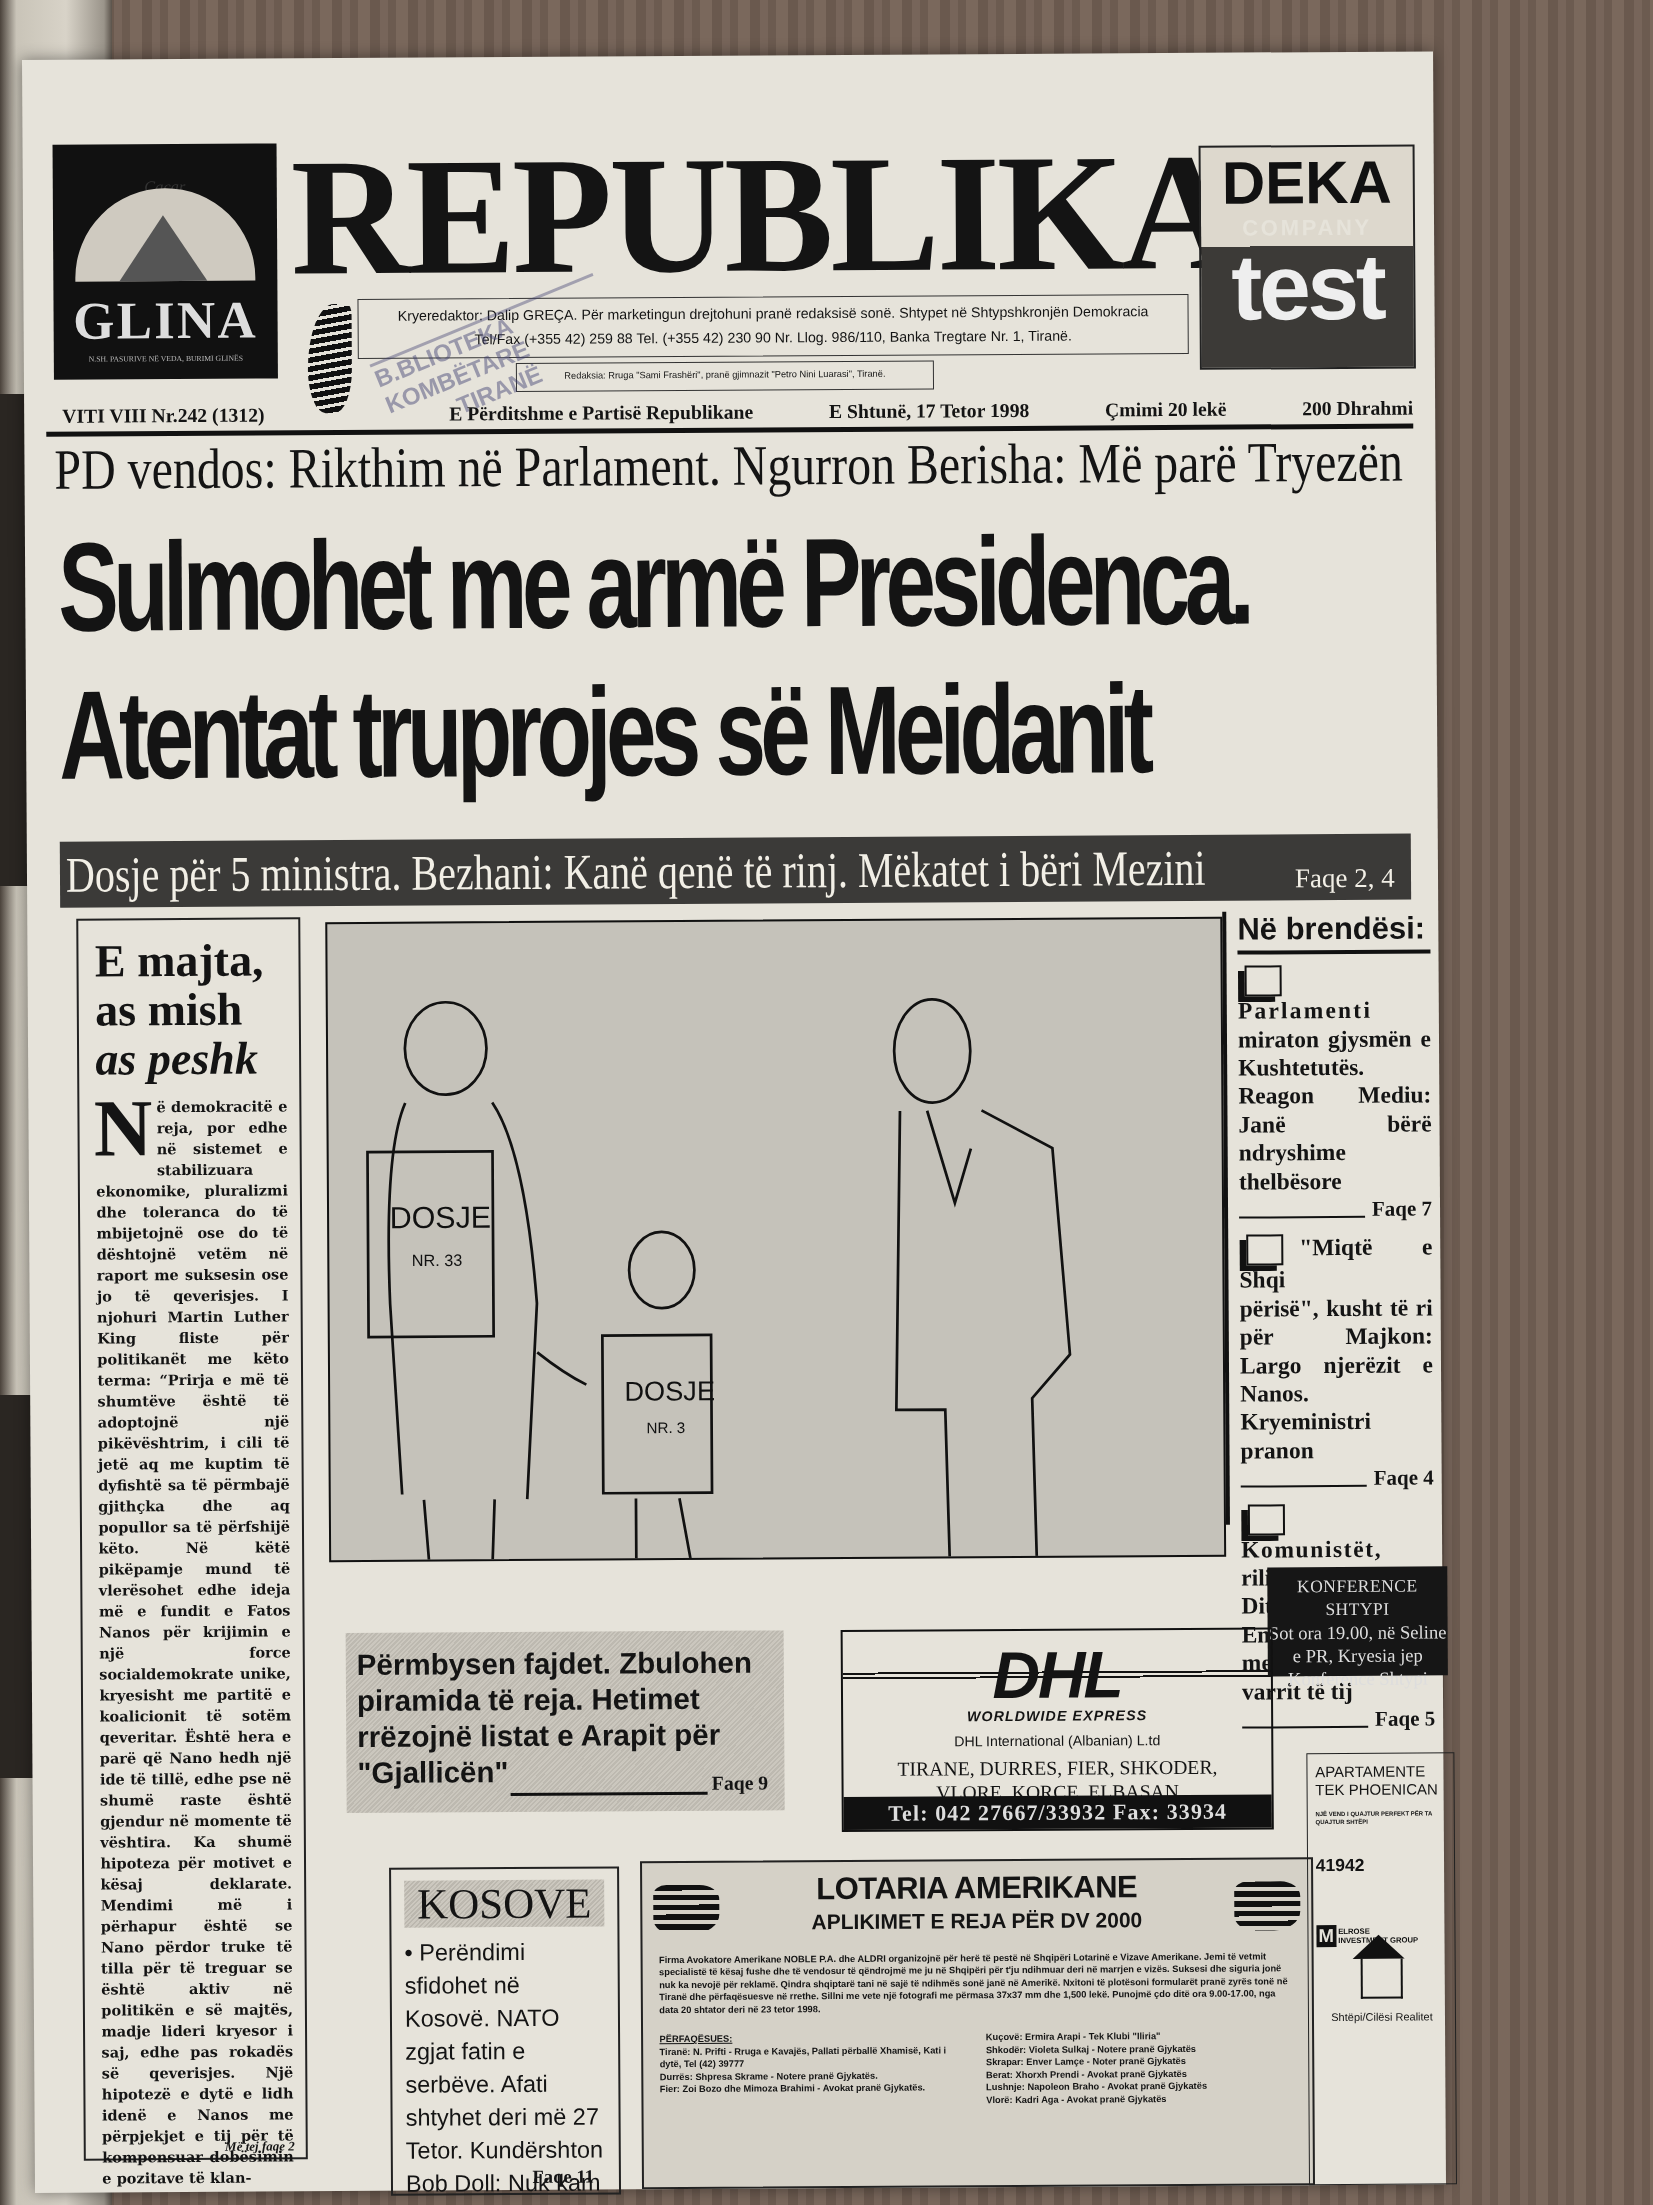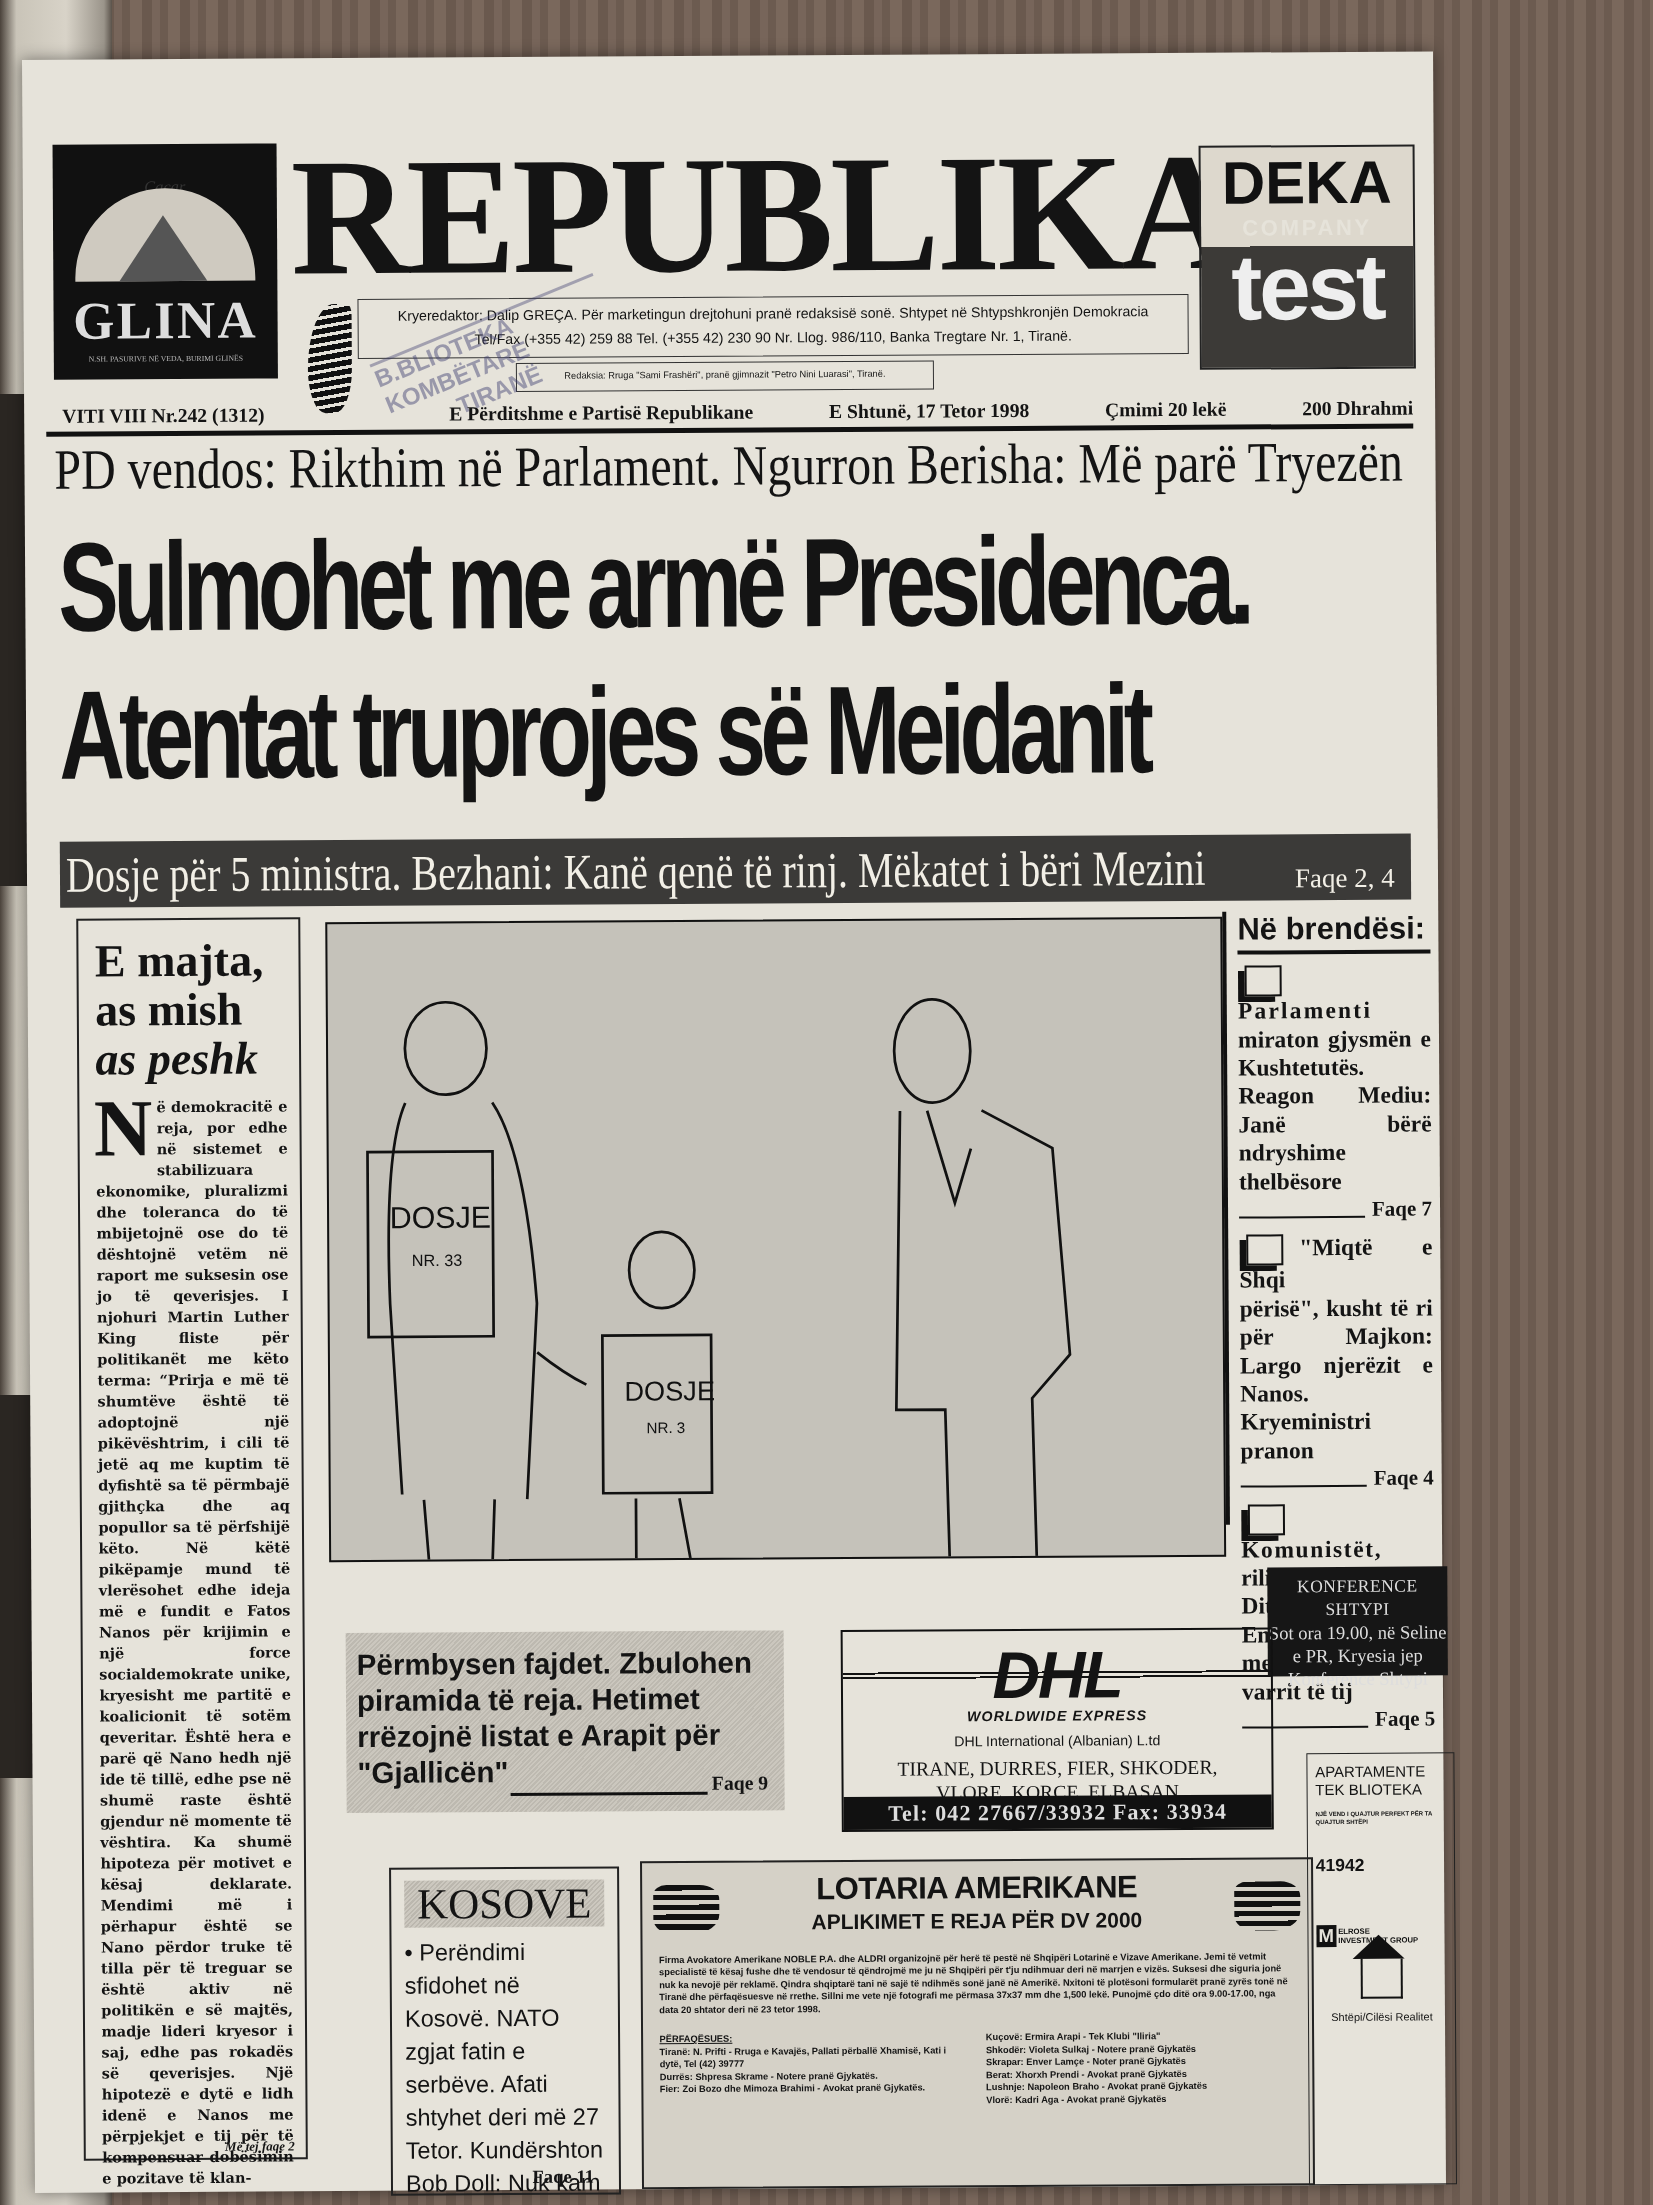--- a/index.html
+++ b/index.html
@@ -256,21 +256,21 @@
         <div>Skrapar: Enver Lamçe - Noter pranë Gjykatës</div>
         <div>Berat: Xhorxh Prendi - Avokat pranë Gjykatës</div>
         <div>Lushnje: Napoleon Braho - Avokat pranë Gjykatës</div>
         <div>Vlorë: Kadri Aga - Avokat pranë Gjykatës</div>
       </div>
     </div>
   </div>
 
   <div class="abs apt">
     <div class="h">APARTAMENTE</div>
-    <div class="h">TEK BLIOTEKA</div>
+    <div class="h">TEK PHOENICAN</div>
     <div class="s">NJË VEND I QUAJTUR PERFEKT PËR TA QUAJTUR SHTËPI</div>
     <div class="num">41942</div>
     <div class="mel">
       <span class="m">M</span>
       <span>
           <div>ELROSE</div>
           <div>INVESTMENT GROUP</div>
         </span>
     </div>
     <div class="house"></div>

